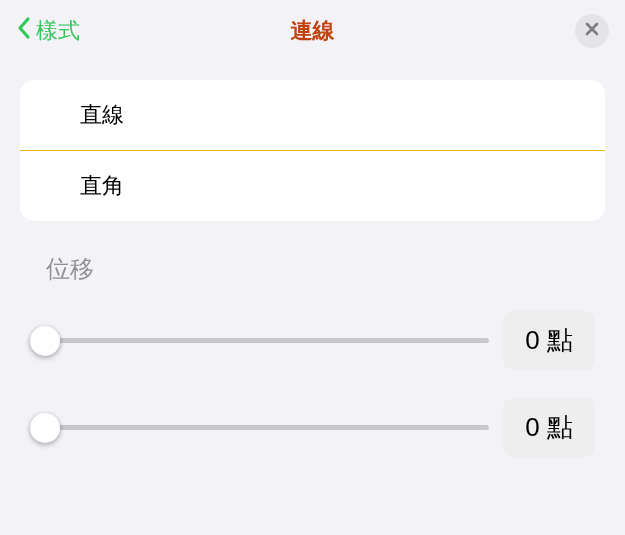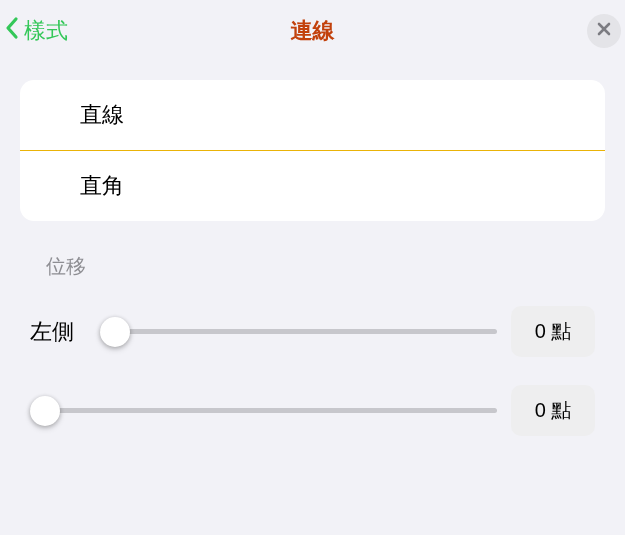--- a/index.html
+++ b/index.html
@@ -12,21 +12,21 @@
       height: 535px;
       background: #f2f2f7;
       font-family: -apple-system, BlinkMacSystemFont, "Segoe UI", sans-serif;
       color: #000;
       overflow: hidden;
     }
     .header {
       display: flex;
       align-items: center;
       justify-content: space-between;
-      padding: 14px 4px;
+      padding: 14px 16px;
       position: relative;
     }
     .back-btn {
       display: flex;
       align-items: center;
       gap: 4px;
       cursor: pointer;
       font-size: 22px;
     }
     .back-label {
@@ -71,21 +71,21 @@
       width: 40px;
       display: flex;
       align-items: center;
       justify-content: flex-start;
     }
     .item-label {
       font-size: 22px;
       color: #000;
     }
     .section-header {
-      font-size: 20px;
+      font-size: 24px;
       color: #8e8e93;
       padding: 32px 36px 12px 46px;
     }
     .slider-group {
       margin: 0 20px;
     }
     .slider-row {
       display: flex;
       align-items: center;
       padding: 14px 10px;
@@ -117,21 +117,21 @@
       height: 30px;
       background: #fff;
       border-radius: 50%;
       box-shadow: 0 1px 4px rgba(0,0,0,0.25), 0 3px 6px rgba(0,0,0,0.12);
       cursor: grab;
     }
     .value-pill {
       background: #eeeeef;
       border-radius: 10px;
       padding: 12px 22px;
-      font-size: 20px;
+      font-size: 26px;
       color: #000;
       min-width: 84px;
       text-align: center;
       flex-shrink: 0;
     }
   </style>
 </head>
 <body>
 
 <div class="header">
@@ -162,21 +162,20 @@
   <div class="list-item">
     <div class="check-slot"></div>
     <div class="item-label">直角</div>
   </div>
 </div>
 
 <div class="section-header">位移</div>
 
 <div class="slider-group">
   <div class="slider-row">
-    <div class="slider-label">左側</div>
     <div class="slider-track">
       <div class="track-line"></div>
       <div class="slider-thumb"></div>
     </div>
     <div class="value-pill">0 點</div>
   </div>
   <div class="slider-row">
     <div class="slider-track">
       <div class="track-line"></div>
       <div class="slider-thumb"></div>

